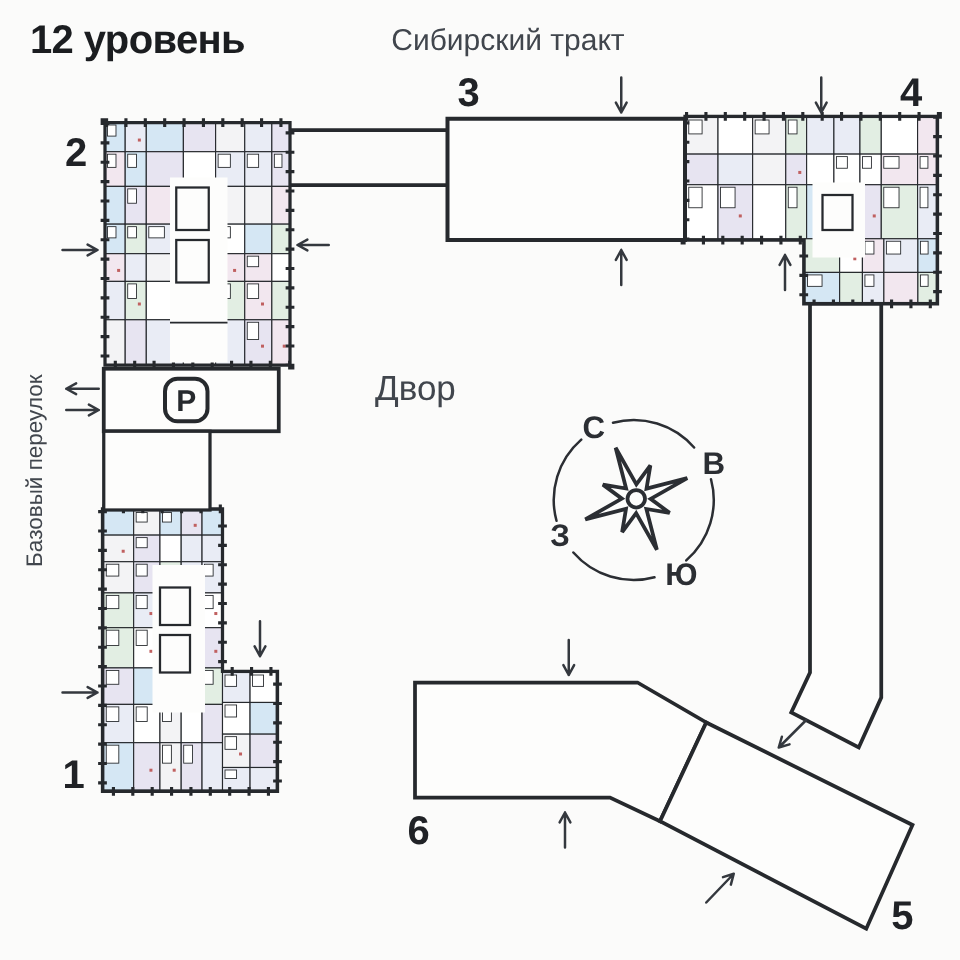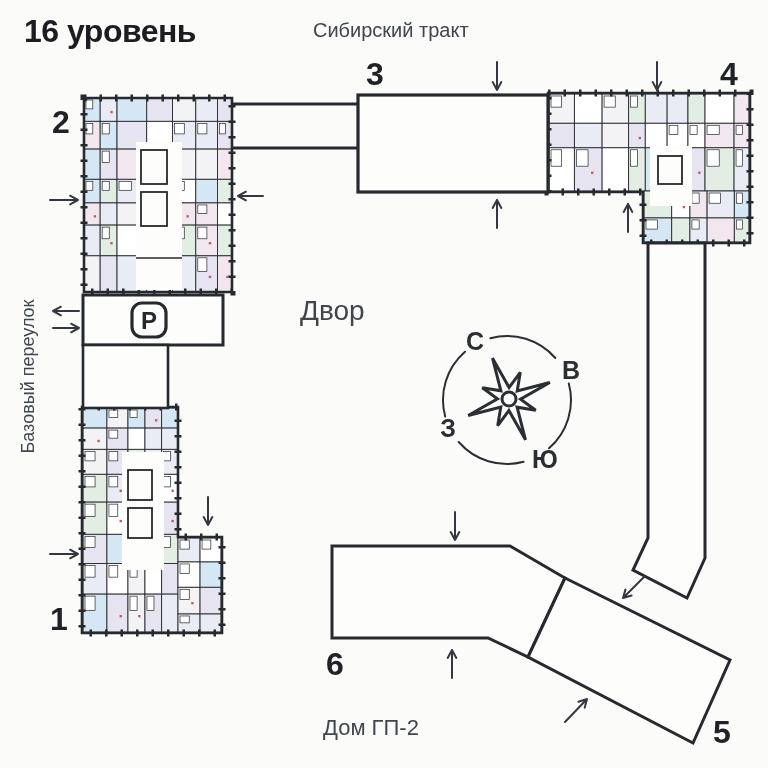--- a/index.html
+++ b/index.html
@@ -1,21 +1,21 @@
 <!DOCTYPE html>
 <html><head>
 <meta charset="utf-8">
 <style>
   html,body{margin:0;padding:0;background:#fbfbfa;}
   #stage{position:relative;width:768px;height:768px;overflow:hidden;
          font-family:"Liberation Sans",sans-serif;background:#fbfbfa;}
   #plan{position:absolute;left:0;top:0;}
   .lbl{position:absolute;color:#41464d;white-space:nowrap;}
   #title{left:24px;top:13px;font-size:32px;font-weight:800;color:#1b1d20;letter-spacing:-0.5px;}
-  #street-top{left:313px;top:19px;font-size:20px;}
+  #street-top{left:313px;top:19px;font-size:24px;}
   #street-left{left:-57px;top:366px;width:170px;text-align:center;font-size:18px;
                transform:rotate(-90deg);}
   #yard{left:300px;top:295px;font-size:28px;}
   #site{left:323px;top:715px;font-size:22px;}
   .bnum{position:absolute;font-size:32px;font-weight:800;color:#202226;}
   #n1{left:50px;top:601px;}
   #n2{left:52px;top:104px;}
   #n3{left:366px;top:56px;}
   #n4{left:720px;top:56px;}
   #n5{left:713px;top:714px;}
@@ -336,25 +336,24 @@
         <path d="M53,328 L79,328 M79,328 L71.1,332.3 M79,328 L71.1,323.7" stroke="#34383e" stroke-width="2" fill="none" stroke-linecap="round"></path>
         <path d="M50,554 L78,554 M78,554 L70.1,558.3 M78,554 L70.1,549.7" stroke="#34383e" stroke-width="2" fill="none" stroke-linecap="round"></path>
         <path d="M208,497 L208,525 M208,525 L203.7,517.1 M208,525 L212.3,517.1" stroke="#34383e" stroke-width="2" fill="none" stroke-linecap="round"></path>
         <path d="M455,512 L455,540 M455,540 L450.7,532.1 M455,540 L459.3,532.1" stroke="#34383e" stroke-width="2" fill="none" stroke-linecap="round"></path>
         <path d="M452,678 L452,650 M452,650 L456.3,657.9 M452,650 L447.7,657.9" stroke="#34383e" stroke-width="2" fill="none" stroke-linecap="round"></path>
         <path d="M645,576 L623,598 M623,598 L625.5,589.4 M623,598 L631.6,595.5" stroke="#34383e" stroke-width="2" fill="none" stroke-linecap="round"></path>
         <path d="M565,722 L587,699 M587,699 L584.7,707.7 M587,699 L578.4,701.7" stroke="#34383e" stroke-width="2" fill="none" stroke-linecap="round"></path>
       </g>
   </svg>
 
-  <div id="title" class="lbl">16 уровень</div>
+  <div id="title" class="lbl">12 уровень</div>
   <div id="street-top" class="lbl">Сибирский тракт</div>
   <div id="street-left" class="lbl">Базовый переулок</div>
   <div id="yard" class="lbl">Двор</div>
-  <div id="site" class="lbl">Дом ГП-2</div>
 
   <div id="n1" class="bnum">1</div>
   <div id="n2" class="bnum">2</div>
   <div id="n3" class="bnum">3</div>
   <div id="n4" class="bnum">4</div>
   <div id="n5" class="bnum">5</div>
   <div id="n6" class="bnum">6</div>
 </div>
 
 </body></html>

